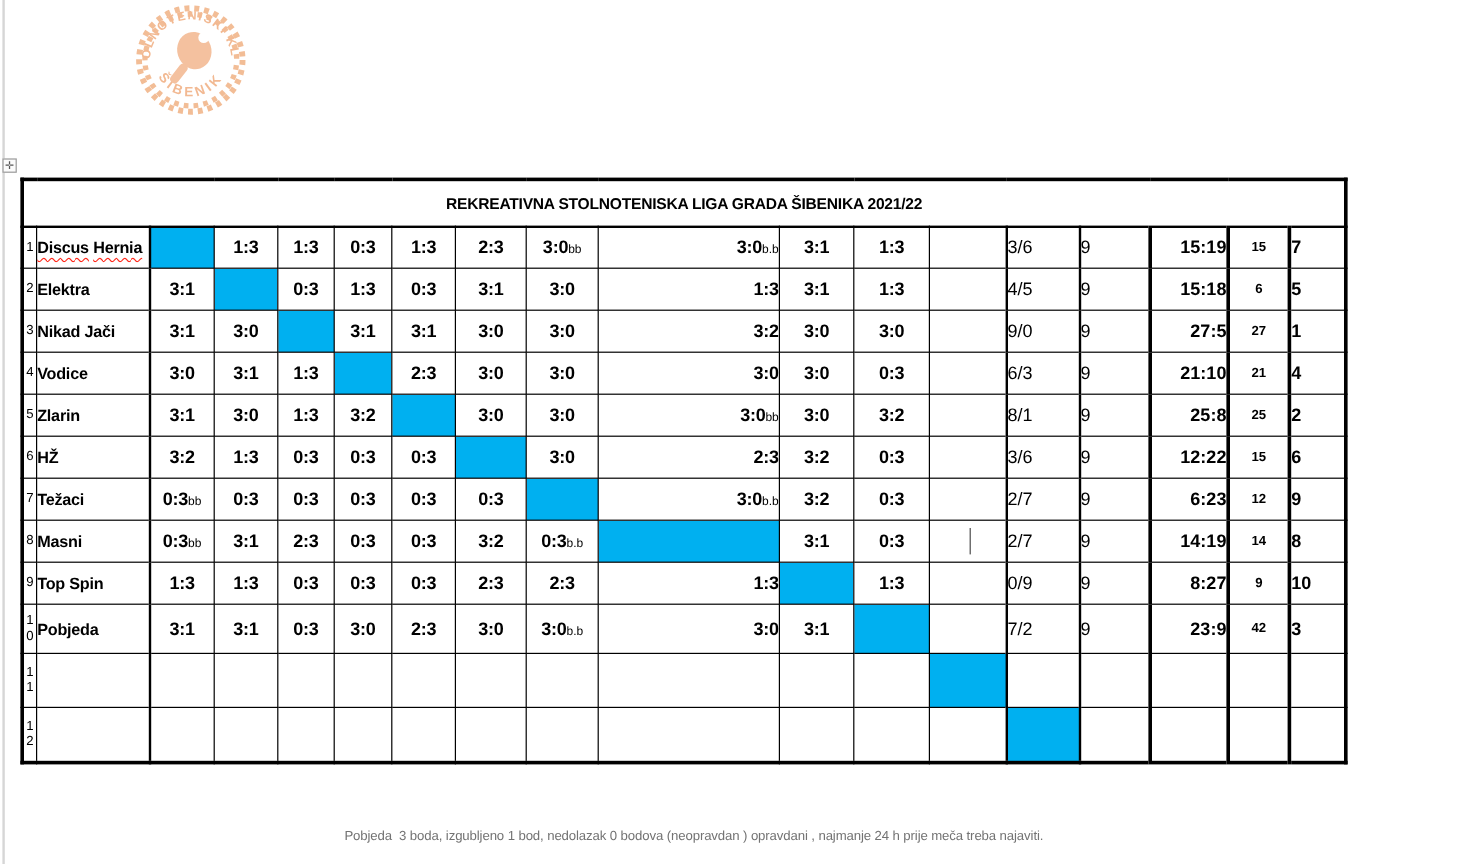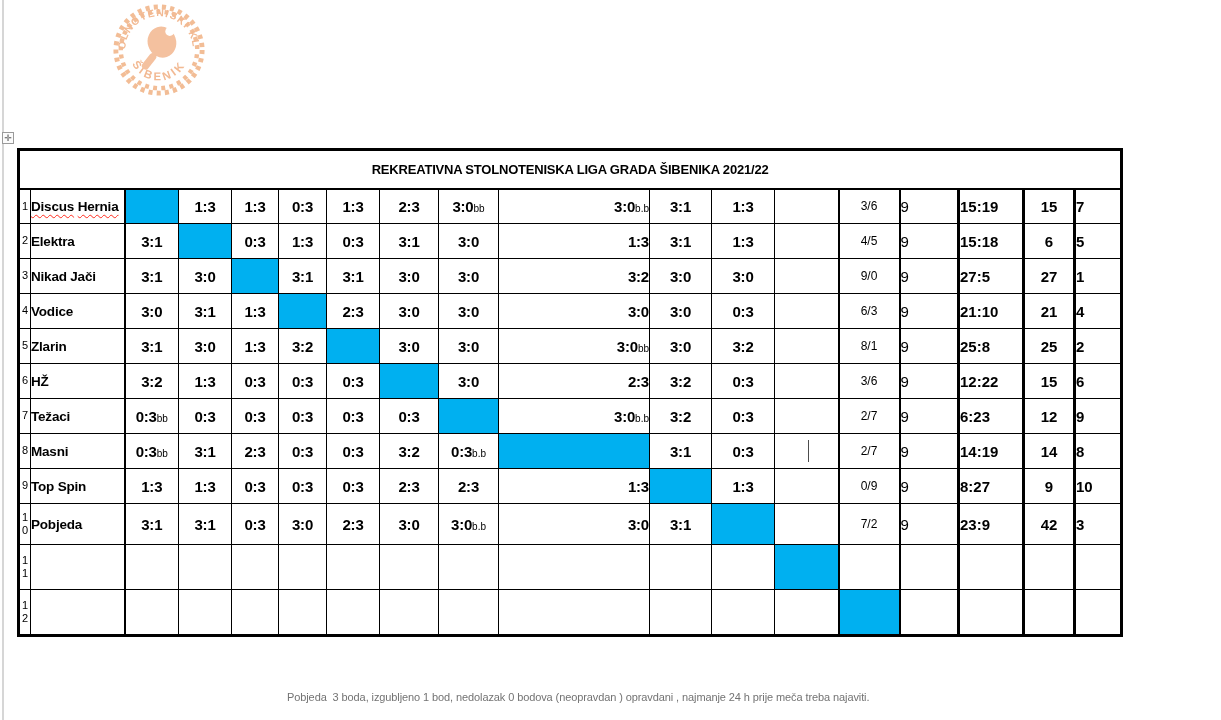--- a/index.html
+++ b/index.html
@@ -59,24 +59,24 @@
     text-decoration-color:#ff2a1c;text-decoration-thickness:1px;text-underline-offset:3px;
   }
   td.score{font-size:15px;font-weight:700;text-align:center;letter-spacing:-.2px;}
   .sfx{font-size:10px;font-weight:400;letter-spacing:0;}
   td.diag{background:#00b0f0;}
 
   
   td.cc8{text-align:right;padding-right:6px;}
   th.cc8{text-align:right;padding-right:24px;}
 
-  td.skor{font-size:12px;font-weight:400;text-align:center;}
+  td.skor{font-size:15px;font-weight:400;text-align:left;}
   td.kolo{font-size:15px;font-weight:400;text-align:left;padding-left:6px;}
-  td.setraz{font-size:15px;font-weight:700;text-align:left;}
-  td.bod{font-size:15px;font-weight:700;text-align:center;}
+  td.setraz{font-size:15px;font-weight:700;text-align:right;}
+  td.bod{font-size:11px;font-weight:700;text-align:center;}
   td.mj{font-size:15px;font-weight:700;text-align:left;padding-left:6px;}
 
   
   .cc1{border-left-width:2px !important;}
   .c-skor{border-left-width:2px !important;}
   .c-kolo{border-left-width:2px !important;}
   .c-setraz,.c-bod,.c-mj{border-left-width:3px !important;}
 
   .rel{position:relative;}
   .caret{position:absolute;left:52%;top:6px;width:1px;height:22px;background:#4d4d4d;}

